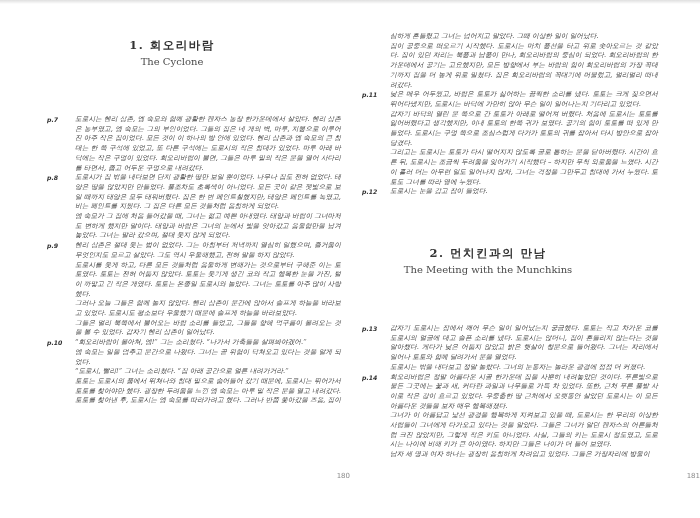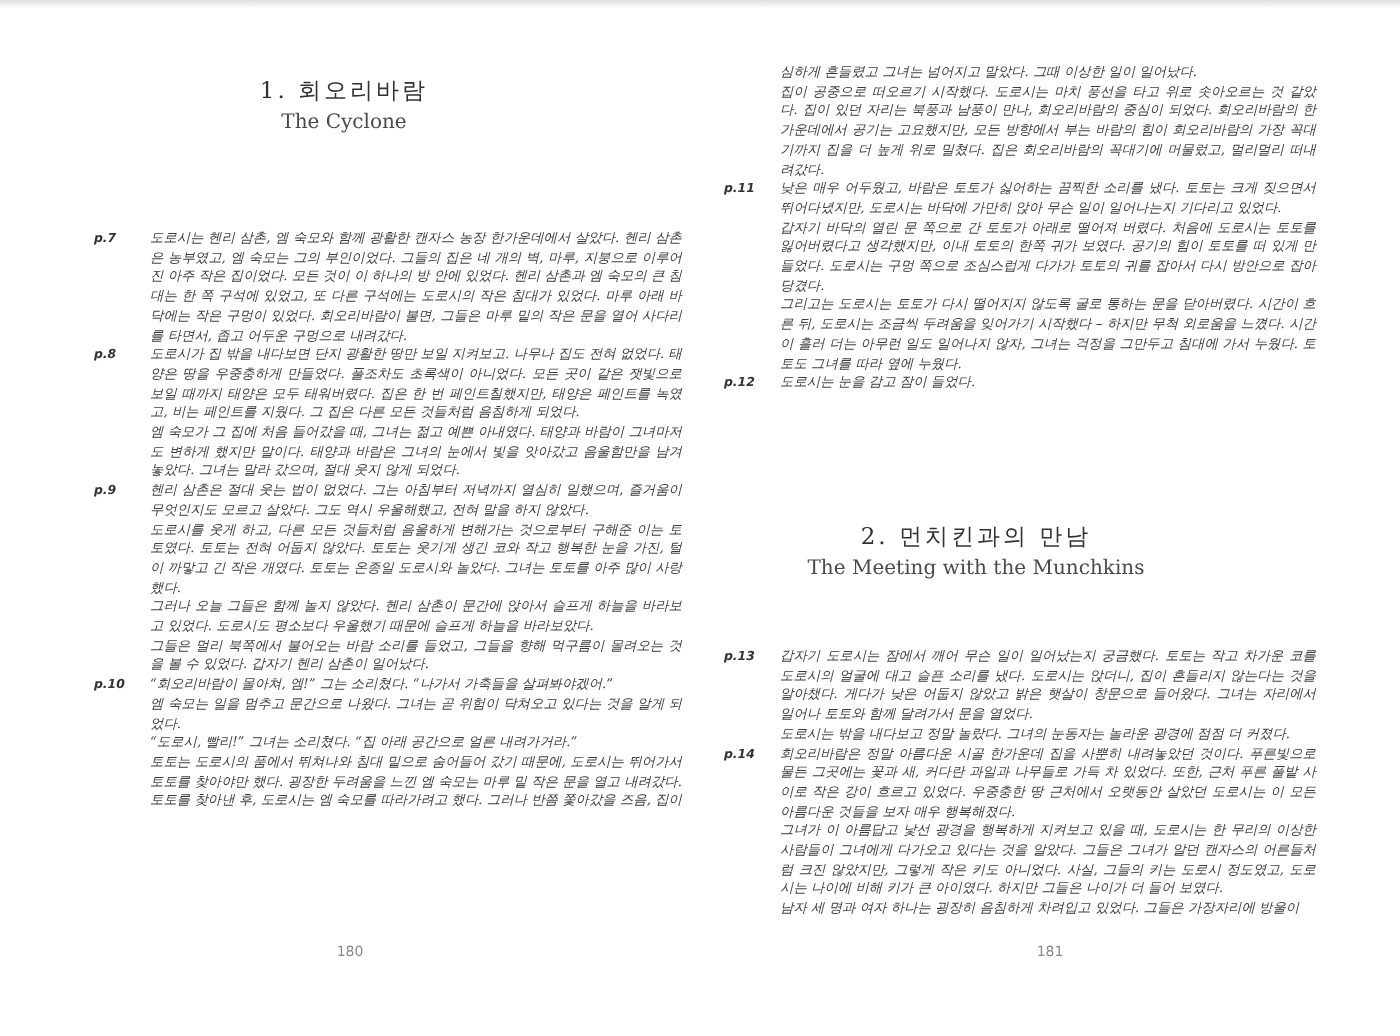--- a/index.html
+++ b/index.html
@@ -8,60 +8,60 @@
     overflow:hidden;
     font-family:"DejaVu Serif","Liberation Serif",serif;
     color:#3e3e3e;
   }
   .top-edge {
     position:absolute; top:0; left:0; width:700px; height:4px;
     background:linear-gradient(to bottom, rgba(110,110,110,0.22), rgba(255,255,255,0));
   }
   .chapter-head { position:absolute; width:250px; text-align:center; }
   .chapter-head.left  { left:47px;  top:38px; }
-  .chapter-head.right { left:363px; top:261px; }
+  .chapter-head.right { left:363px; top:246px; }
   .chapter-title {
-    font-size:11.5px; font-weight:normal; letter-spacing:1.5px; color:#323232;
+    font-size:11.5px; font-weight:bold; letter-spacing:1.5px; color:#323232;
   }
   .chapter-sub { font-size:10px; margin-top:3px; color:#4a4a4a; }
   .body-col { position:absolute;font-style:italic; }
   .body-col.left      { left:75px;  top:77px;  width:266px;margin-top:38px; }
   .body-col.right-top { left:390px; top:32px;  width:268px; }
   .body-col.right-bot { left:390px; top:287px; width:268px;margin-top:37px; }
   .para {
     position:relative; text-align:justify; word-break:break-all;
     font-size:6.7px; line-height:9.7px; color:#3e3e3e;
   }
   .plabel {
     position:absolute; left:-28px; top:0;
     font-family:"DejaVu Sans","Liberation Sans",sans-serif;
     font-weight:bold; font-size:6.2px; color:#333333;
   }
   .pagenum {
-    position:absolute; top:472px; width:350px; text-align:center;
+    position:absolute; top:472px; width:350px; text-align:right;
     font-family:"DejaVu Sans","Liberation Sans",sans-serif;
     font-size:7px; color:#8a8a8a;
   }
   .pagenum.left  { left:0; }
   .pagenum.right { left:350px; }
 </style>
 </head>
 <body>
 
 <div class="sheet">
   <div class="top-edge"></div>
 
   <div class="chapter-head left">
     <div class="chapter-title">1. 회오리바람</div>
     <div class="chapter-sub">The Cyclone</div>
   </div>
 
   <div class="body-col left">
     <div class="para"><span class="plabel">p.7</span><span>도로시는 헨리 삼촌, 엠 숙모와 함께 광활한 캔자스 농장 한가운데에서 살았다. 헨리 삼촌은 농부였고, 엠 숙모는 그의 부인이었다. 그들의 집은 네 개의 벽, 마루, 지붕으로 이루어진 아주 작은 집이었다. 모든 것이 이 하나의 방 안에 있었다. 헨리 삼촌과 엠 숙모의 큰 침대는 한 쪽 구석에 있었고, 또 다른 구석에는 도로시의 작은 침대가 있었다. 마루 아래 바닥에는 작은 구멍이 있었다. 회오리바람이 불면, 그들은 마루 밑의 작은 문을 열어 사다리를 타면서, 좁고 어두운 구멍으로 내려갔다.</span></div>
-    <div class="para"><span class="plabel">p.8</span><span>도로시가 집 밖을 내다보면 단지 광활한 땅만 보일 지켜보고. 나무나 집도 전혀 없었다. 태양은 땅을 우중충하게 만들었다. 풀조차도 초록색이 아니었다. 모든 곳이 같은 잿빛으로 보일 때까지 태양은 모두 태워버렸다. 집은 한 번 페인트칠했지만, 태양은 페인트를 녹였고, 비는 페인트를 지웠다. 그 집은 다른 모든 것들처럼 음침하게 되었다.</span></div>
+    <div class="para"><span class="plabel">p.8</span><span>도로시가 집 밖을 내다보면 단지 광활한 땅만 보일 뿐이었다. 나무나 집도 전혀 없었다. 태양은 땅을 않았지만 만들었다. 풀조차도 초록색이 아니었다. 모든 곳이 같은 잿빛으로 보일 때까지 태양은 모두 태워버렸다. 집은 한 번 페인트칠했지만, 태양은 페인트를 녹였고, 비는 페인트를 지웠다. 그 집은 다른 모든 것들처럼 음침하게 되었다.</span></div>
     <div class="para"><span>엠 숙모가 그 집에 처음 들어갔을 때, 그녀는 젊고 예쁜 아내였다. 태양과 바람이 그녀마저도 변하게 했지만 말이다. 태양과 바람은 그녀의 눈에서 빛을 앗아갔고 음울함만을 남겨놓았다. 그녀는 말라 갔으며, 절대 웃지 않게 되었다.</span></div>
     <div class="para"><span class="plabel">p.9</span><span>헨리 삼촌은 절대 웃는 법이 없었다. 그는 아침부터 저녁까지 열심히 일했으며, 즐거움이 무엇인지도 모르고 살았다. 그도 역시 우울해했고, 전혀 말을 하지 않았다.</span></div>
     <div class="para"><span>도로시를 웃게 하고, 다른 모든 것들처럼 음울하게 변해가는 것으로부터 구해준 이는 토토였다. 토토는 전혀 어둡지 않았다. 토토는 웃기게 생긴 코와 작고 행복한 눈을 가진, 털이 까맣고 긴 작은 개였다. 토토는 온종일 도로시와 놀았다. 그녀는 토토를 아주 많이 사랑했다.</span></div>
     <div class="para"><span>그러나 오늘 그들은 함께 놀지 않았다. 헨리 삼촌이 문간에 앉아서 슬프게 하늘을 바라보고 있었다. 도로시도 평소보다 우울했기 때문에 슬프게 하늘을 바라보았다.</span></div>
     <div class="para"><span>그들은 멀리 북쪽에서 불어오는 바람 소리를 들었고, 그들을 향해 먹구름이 몰려오는 것을 볼 수 있었다. 갑자기 헨리 삼촌이 일어났다.</span></div>
     <div class="para"><span class="plabel">p.10</span><span>“회오리바람이 몰아쳐, 엠!” 그는 소리쳤다. “나가서 가축들을 살펴봐야겠어.”</span></div>
     <div class="para"><span>엠 숙모는 일을 멈추고 문간으로 나왔다. 그녀는 곧 위험이 닥쳐오고 있다는 것을 알게 되었다.</span></div>
     <div class="para"><span>“도로시, 빨리!” 그녀는 소리쳤다. “집 아래 공간으로 얼른 내려가거라.”</span></div>
     <div class="para"><span>토토는 도로시의 품에서 뛰쳐나와 침대 밑으로 숨어들어 갔기 때문에, 도로시는 뛰어가서 토토를 찾아야만 했다. 굉장한 두려움을 느낀 엠 숙모는 마루 밑 작은 문을 열고 내려갔다. 토토를 찾아낸 후, 도로시는 엠 숙모를 따라가려고 했다. 그러나 반쯤 쫓아갔을 즈음, 집이</span></div>
   </div>

